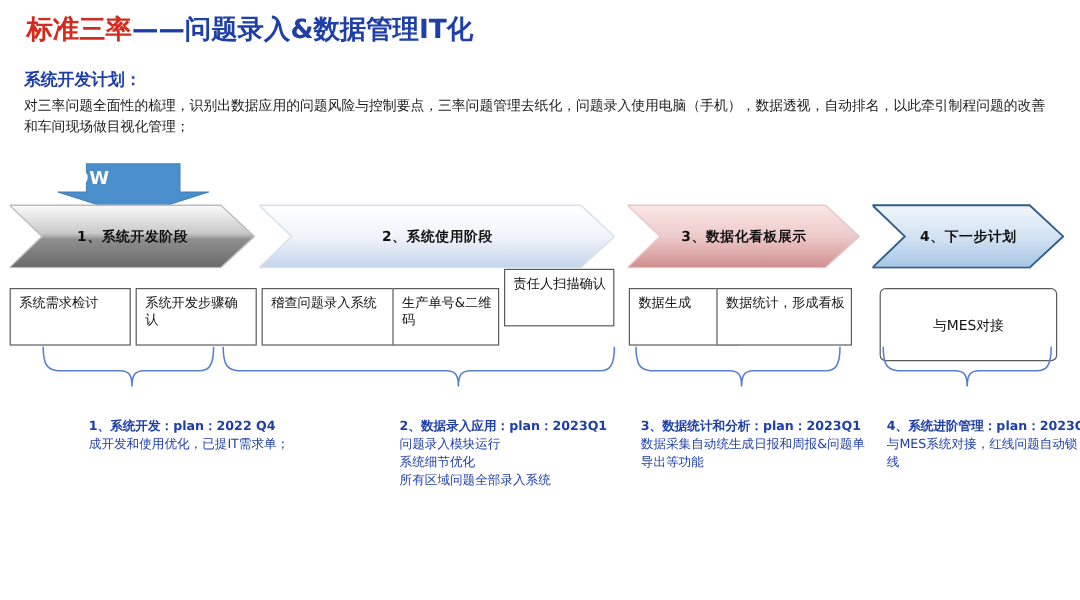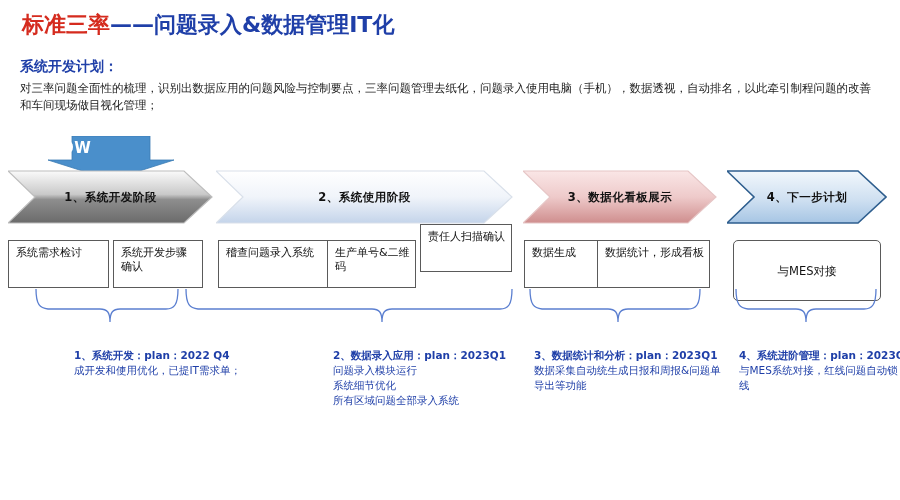--- a/index.html
+++ b/index.html
@@ -116,21 +116,21 @@
       </linearGradient>
         </defs>
       <polygon points="0,1 131,1 159,27 131,53 0,53 27,27" fill="url(#g4)" stroke="#2E5E8E" stroke-width="1.6"></polygon>
     </svg>
     <span class="lbl">4、下一步计划</span>
   </div>
 
   <div class="pbox" style="left:8px;top:240px;width:101px;height:48px;">
     <span class="txt">系统需求检讨</span>
   </div>
-  <div class="pbox" style="left:113px;top:240px;width:90px;height:48px;">
+  <div class="pbox" style="left:113px;top:240px;width:101px;height:48px;">
     <span class="txt">系统开发步骤确认</span>
   </div>
   <div class="pbox" style="left:218px;top:240px;width:111px;height:48px;">
     <span class="txt">稽查问题录入系统</span>
   </div>
   <div class="pbox" style="left:327px;top:240px;width:89px;height:48px;">
     <span class="txt">生产单号&amp;二维码</span>
   </div>
   <div class="pbox" style="left:420px;top:224px;width:92px;height:48px;">
     <span class="txt">责任人扫描确认</span>

